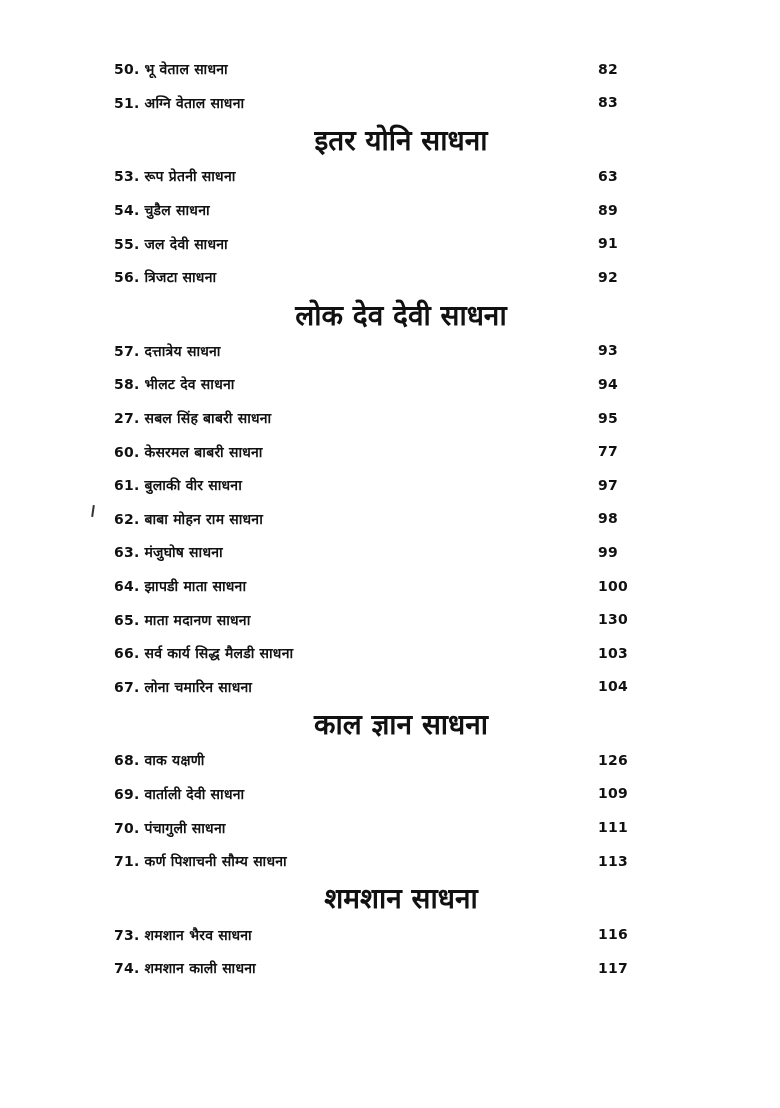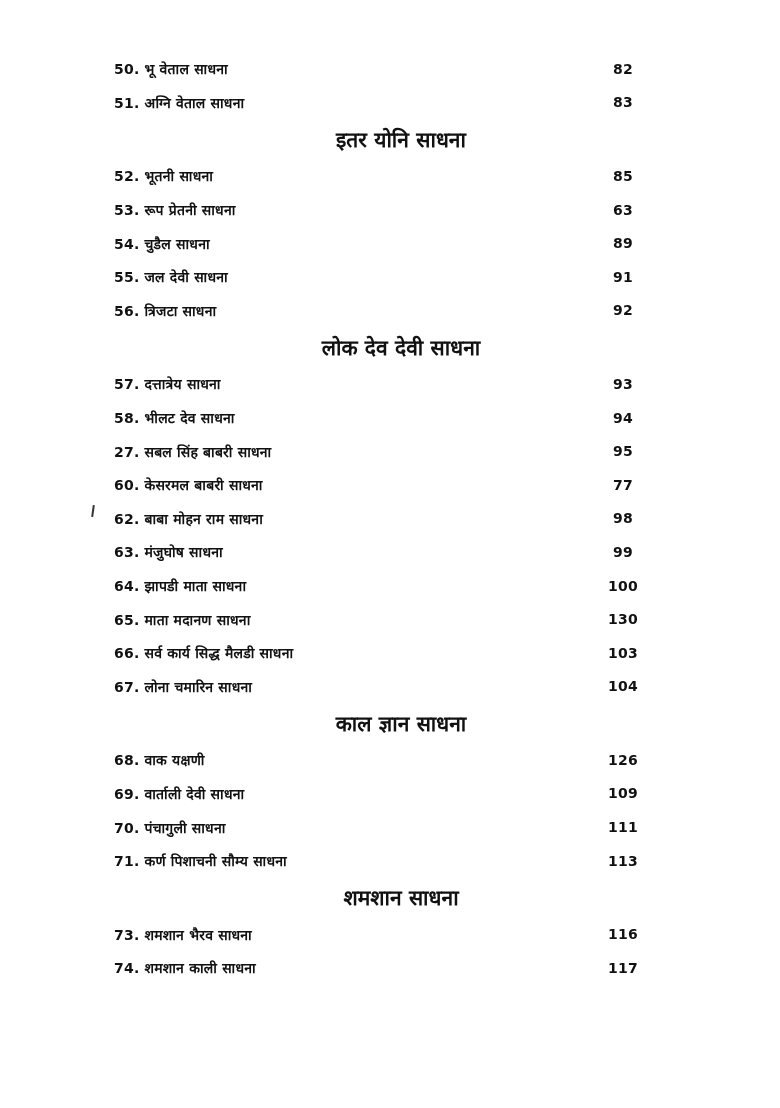--- a/index.html
+++ b/index.html
@@ -27,29 +27,29 @@
       align-items: center;
       height: 33.6px;
       font-size: 14px;
       font-weight: bold;
       letter-spacing: 0.2px;
     }
     .row .title {
       white-space: nowrap;
     }
     .row .page-no {
-      text-align: center;
+      text-align: left;
       min-width: 50px;
     }
     .section {
       height: 40px;
       display: flex;
       align-items: center;
       justify-content: center;
-      font-size: 21px;
+      font-size: 28px;
       font-weight: bold;
       padding-left: 40px;
     }
     .stray-mark {
       position: absolute;
       left: 92px;
       top: 505px;
       width: 2px;
       height: 12px;
       background: #333;
@@ -64,24 +64,20 @@
 <div class="page" id="toc">
     <div class="row">
       <span class="title"><span>50.</span> <span>भू वेताल साधना</span></span>
       <span class="page-no">82</span>
     </div>
     <div class="row">
       <span class="title"><span>51.</span> <span>अग्नि वेताल साधना</span></span>
       <span class="page-no">83</span>
     </div>
     <div class="section">इतर योनि साधना</div>
-    <div class="row">
-      <span class="title"><span>52.</span> <span>भूतनी साधना</span></span>
-      <span class="page-no">85</span>
-    </div>
     <div class="row">
       <span class="title"><span>53.</span> <span>रूप प्रेतनी साधना</span></span>
       <span class="page-no">63</span>
     </div>
     <div class="row">
       <span class="title"><span>54.</span> <span>चुडैल साधना</span></span>
       <span class="page-no">89</span>
     </div>
     <div class="row">
       <span class="title"><span>55.</span> <span>जल देवी साधना</span></span>
@@ -100,20 +96,24 @@
       <span class="title"><span>58.</span> <span>भीलट देव साधना</span></span>
       <span class="page-no">94</span>
     </div>
     <div class="row">
       <span class="title"><span>27.</span> <span>सबल सिंह बाबरी साधना</span></span>
       <span class="page-no">95</span>
     </div>
     <div class="row">
       <span class="title"><span>60.</span> <span>केसरमल बाबरी साधना</span></span>
       <span class="page-no">77</span>
+    </div>
+    <div class="row">
+      <span class="title"><span>61.</span> <span>बुलाकी वीर साधना</span></span>
+      <span class="page-no">97</span>
     </div>
     <div class="row">
       <span class="title"><span>62.</span> <span>बाबा मोहन राम साधना</span></span>
       <span class="page-no">98</span>
     </div>
     <div class="row">
       <span class="title"><span>63.</span> <span>मंजुघोष साधना</span></span>
       <span class="page-no">99</span>
     </div>
     <div class="row">

